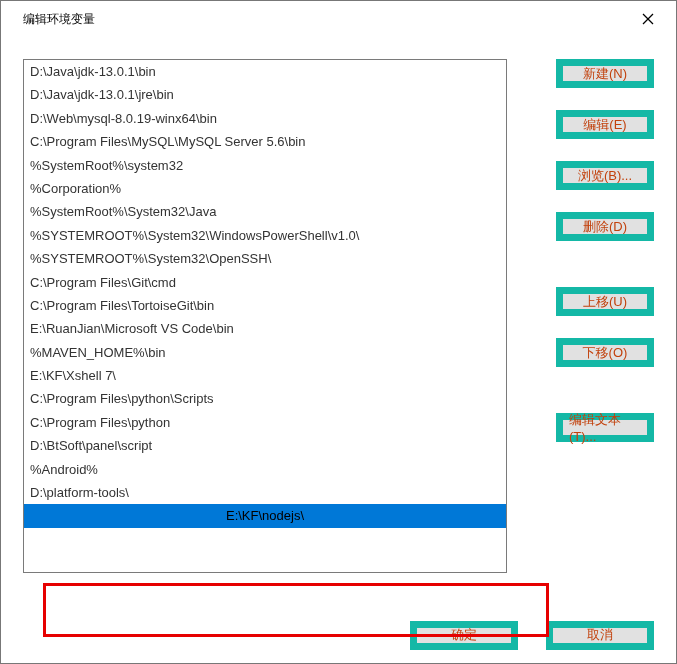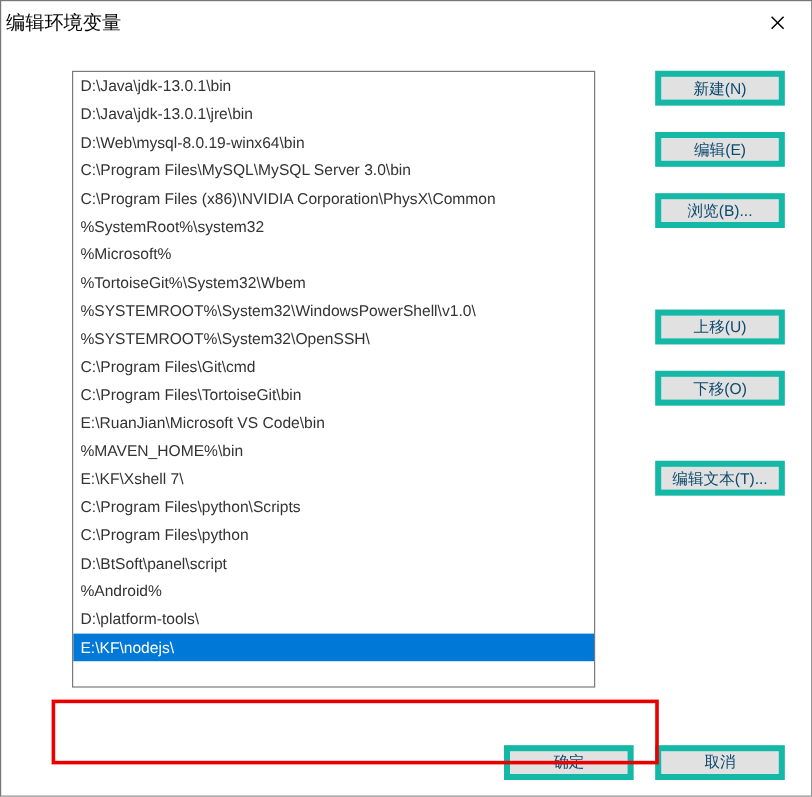--- a/index.html
+++ b/index.html
@@ -15,22 +15,22 @@
     width: 677px; height: 664px;
     border: 1px solid #777;
     background: #fff;
     display: flex;
     flex-direction: column;
   }
   .titlebar {
     height: 36px;
     display: flex;
     align-items: center;
-    padding: 0 8px 0 4px;
-    font-size: 16px;
+    padding: 0 8px 0 22px;
+    font-size: 12px;
     color: #000;
     position: relative;
   }
   .titlebar .close {
     margin-left: auto;
     width: 40px; height: 28px;
     display: flex; align-items: center; justify-content: center;
     font-size: 16px;
     cursor: pointer;
   }
@@ -38,69 +38,70 @@
     flex: 1;
     padding: 22px 22px 10px 22px;
     display: flex;
     gap: 18px;
   }
   .list-wrap {
     position: relative;
     flex: 1;
   }
   .list-border {
-    width: 436px;
+    width: 484px;
     height: 514px;
     border: 1px solid #7a7a7a;
     background: #fff;
     overflow: hidden;
     position: relative;
-    margin-left: 37px;
   }
   .list {
     width: 100%; height: 100%;
     overflow-y: scroll;
   }
   .list-item {
     height: 23.4px;
     line-height: 23.4px;
     padding: 0 6px;
     font-size: 13px;
     color: #333;
     white-space: nowrap;
     cursor: default;
     user-select: none;
   }
   .list-item.selected {
     background: #0078d7;
-    color: #ffffff;
+    color: #000000;
+    text-align: center;
   }
   
   .red-box {
     position: absolute;
     border: 3px solid #e60000;
     pointer-events: none;
   }
   .side-buttons {
     display: flex;
     flex-direction: column;
     gap: 0;
     width: 108px;
   }
   .btn {
     height: 29px;
-    border: 5px solid #14b8a6;
+    border: 7px solid #14b8a6;
     background: #e1e1e1;
     font-size: 13px;
-    color: #0c4a6e;
+    color: #c2410c;
     cursor: pointer;
     display: flex;
     align-items: center;
     justify-content: center;
     padding: 0 6px;
+    margin-left: 10px;
   }
   .spacer-sm { height: 22px; }
   .spacer-md { height: 46px; }
   .footer {
     height: 56px;
     display: flex;
     justify-content: flex-end;
     align-items: center;
     gap: 18px;
     padding: 0 22px 0 13px;
@@ -130,25 +131,24 @@
   </div>
 
   <div class="content">
 
     <div class="list-wrap">
       <div class="list-border">
         <div class="list" id="path-list">
             <div class="list-item">D:\Java\jdk-13.0.1\bin</div>
             <div class="list-item">D:\Java\jdk-13.0.1\jre\bin</div>
             <div class="list-item">D:\Web\mysql-8.0.19-winx64\bin</div>
-            <div class="list-item">C:\Program Files\MySQL\MySQL Server 3.0\bin</div>
-            <div class="list-item">C:\Program Files (x86)\NVIDIA Corporation\PhysX\Common</div>
+            <div class="list-item">C:\Program Files\MySQL\MySQL Server 5.6\bin</div>
             <div class="list-item">%SystemRoot%\system32</div>
-            <div class="list-item">%Microsoft%</div>
-            <div class="list-item">%TortoiseGit%\System32\Wbem</div>
+            <div class="list-item">%Corporation%</div>
+            <div class="list-item">%SystemRoot%\System32\Java</div>
             <div class="list-item">%SYSTEMROOT%\System32\WindowsPowerShell\v1.0\</div>
             <div class="list-item">%SYSTEMROOT%\System32\OpenSSH\</div>
             <div class="list-item">C:\Program Files\Git\cmd</div>
             <div class="list-item">C:\Program Files\TortoiseGit\bin</div>
             <div class="list-item">E:\RuanJian\Microsoft VS Code\bin</div>
             <div class="list-item">%MAVEN_HOME%\bin</div>
             <div class="list-item">E:\KF\Xshell 7\</div>
             <div class="list-item">C:\Program Files\python\Scripts</div>
             <div class="list-item">C:\Program Files\python</div>
             <div class="list-item">D:\BtSoft\panel\script</div>
@@ -160,20 +160,21 @@
       <div class="red-box" id="red-box" style="left: 20px; top: 524px; width: 506px; height: 54px;"></div>
     </div>
 
     <div class="side-buttons">
       <div class="btn">新建(N)</div>
       <div class="spacer-sm"></div>
       <div class="btn">编辑(E)</div>
       <div class="spacer-sm"></div>
       <div class="btn">浏览(B)...</div>
       <div class="spacer-sm"></div>
+      <div class="btn">删除(D)</div>
       <div class="spacer-md"></div>
       <div class="btn">上移(U)</div>
       <div class="spacer-sm"></div>
       <div class="btn">下移(O)</div>
       <div class="spacer-md"></div>
       <div class="btn">编辑文本(T)...</div>
     </div>
 
   </div>
 

